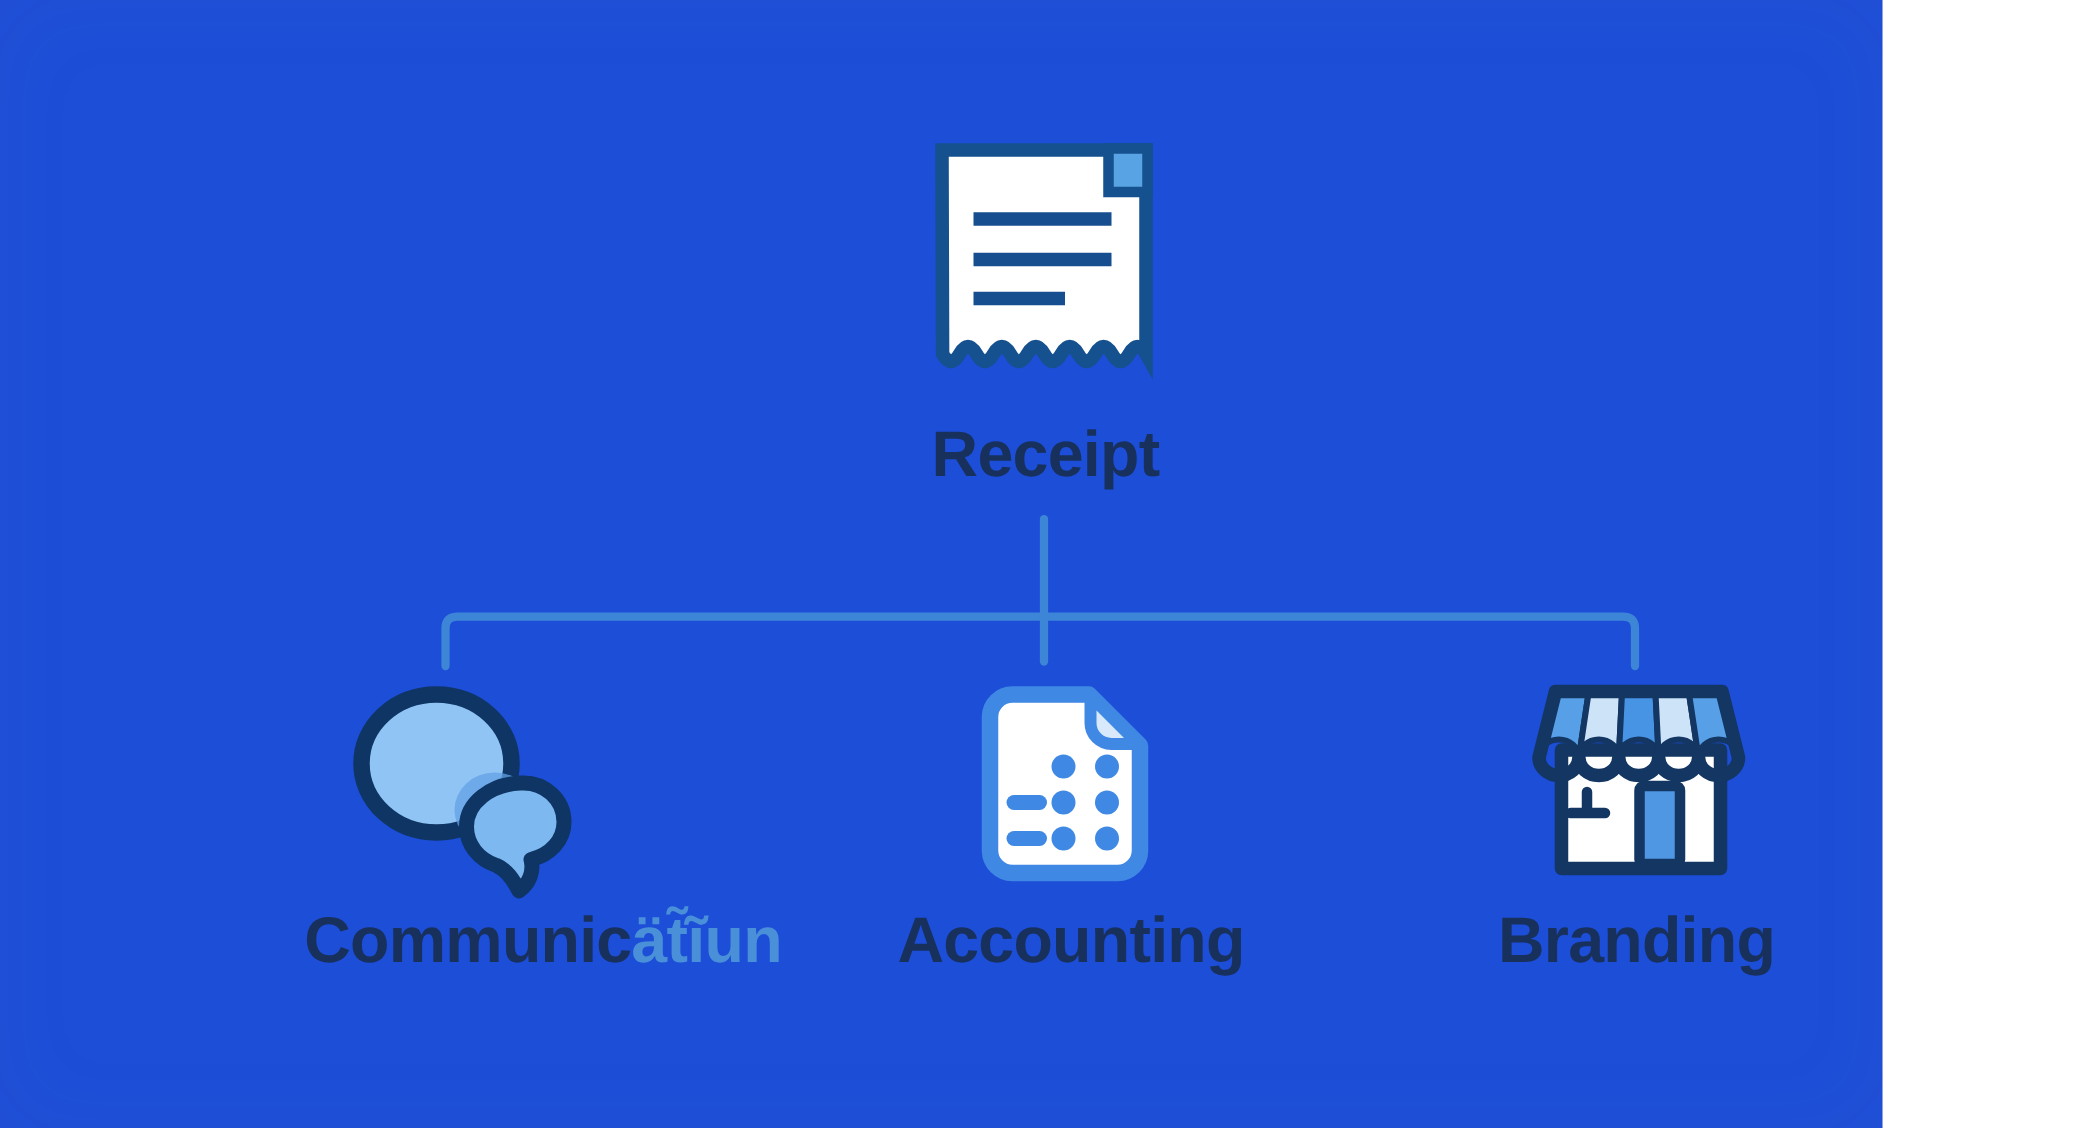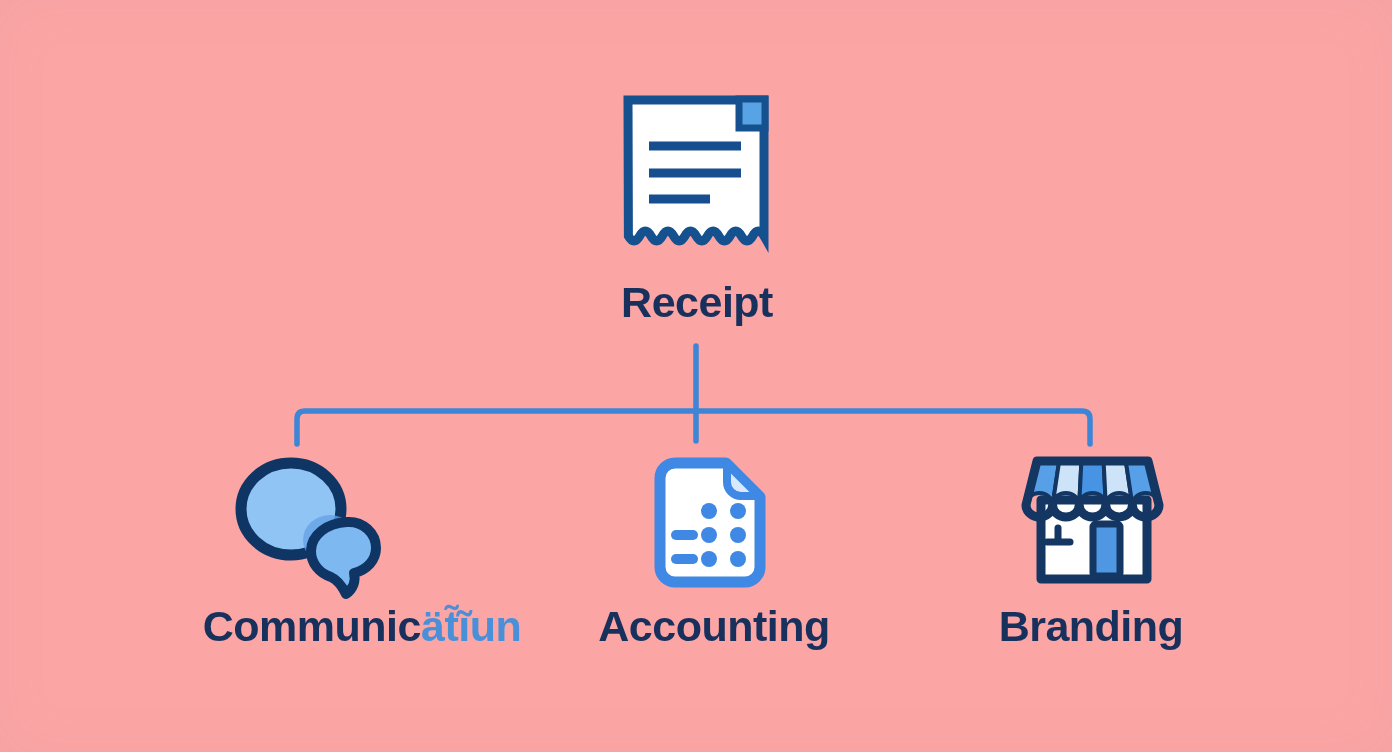--- a/index.html
+++ b/index.html
@@ -1,19 +1,19 @@
 <!DOCTYPE html>
 <html><head>
 <meta charset="utf-8">
 <style>
   html,body{margin:0;padding:0;background:#fff;}
   .stage{
     position:relative;
-    width:1392px;height:752px;
-    background:#fca5a5;
+    width:1255px;height:752px;
+    background:#1d4ed8;
     overflow:hidden;
     box-shadow:inset 0 0 60px rgba(120,130,140,0.05);
     font-family:"Liberation Sans", sans-serif;
   }
   svg{display:block;}
   text{
     font-family:"Liberation Sans", sans-serif;
     font-weight:bold;
     letter-spacing:-0.5px;
   }

